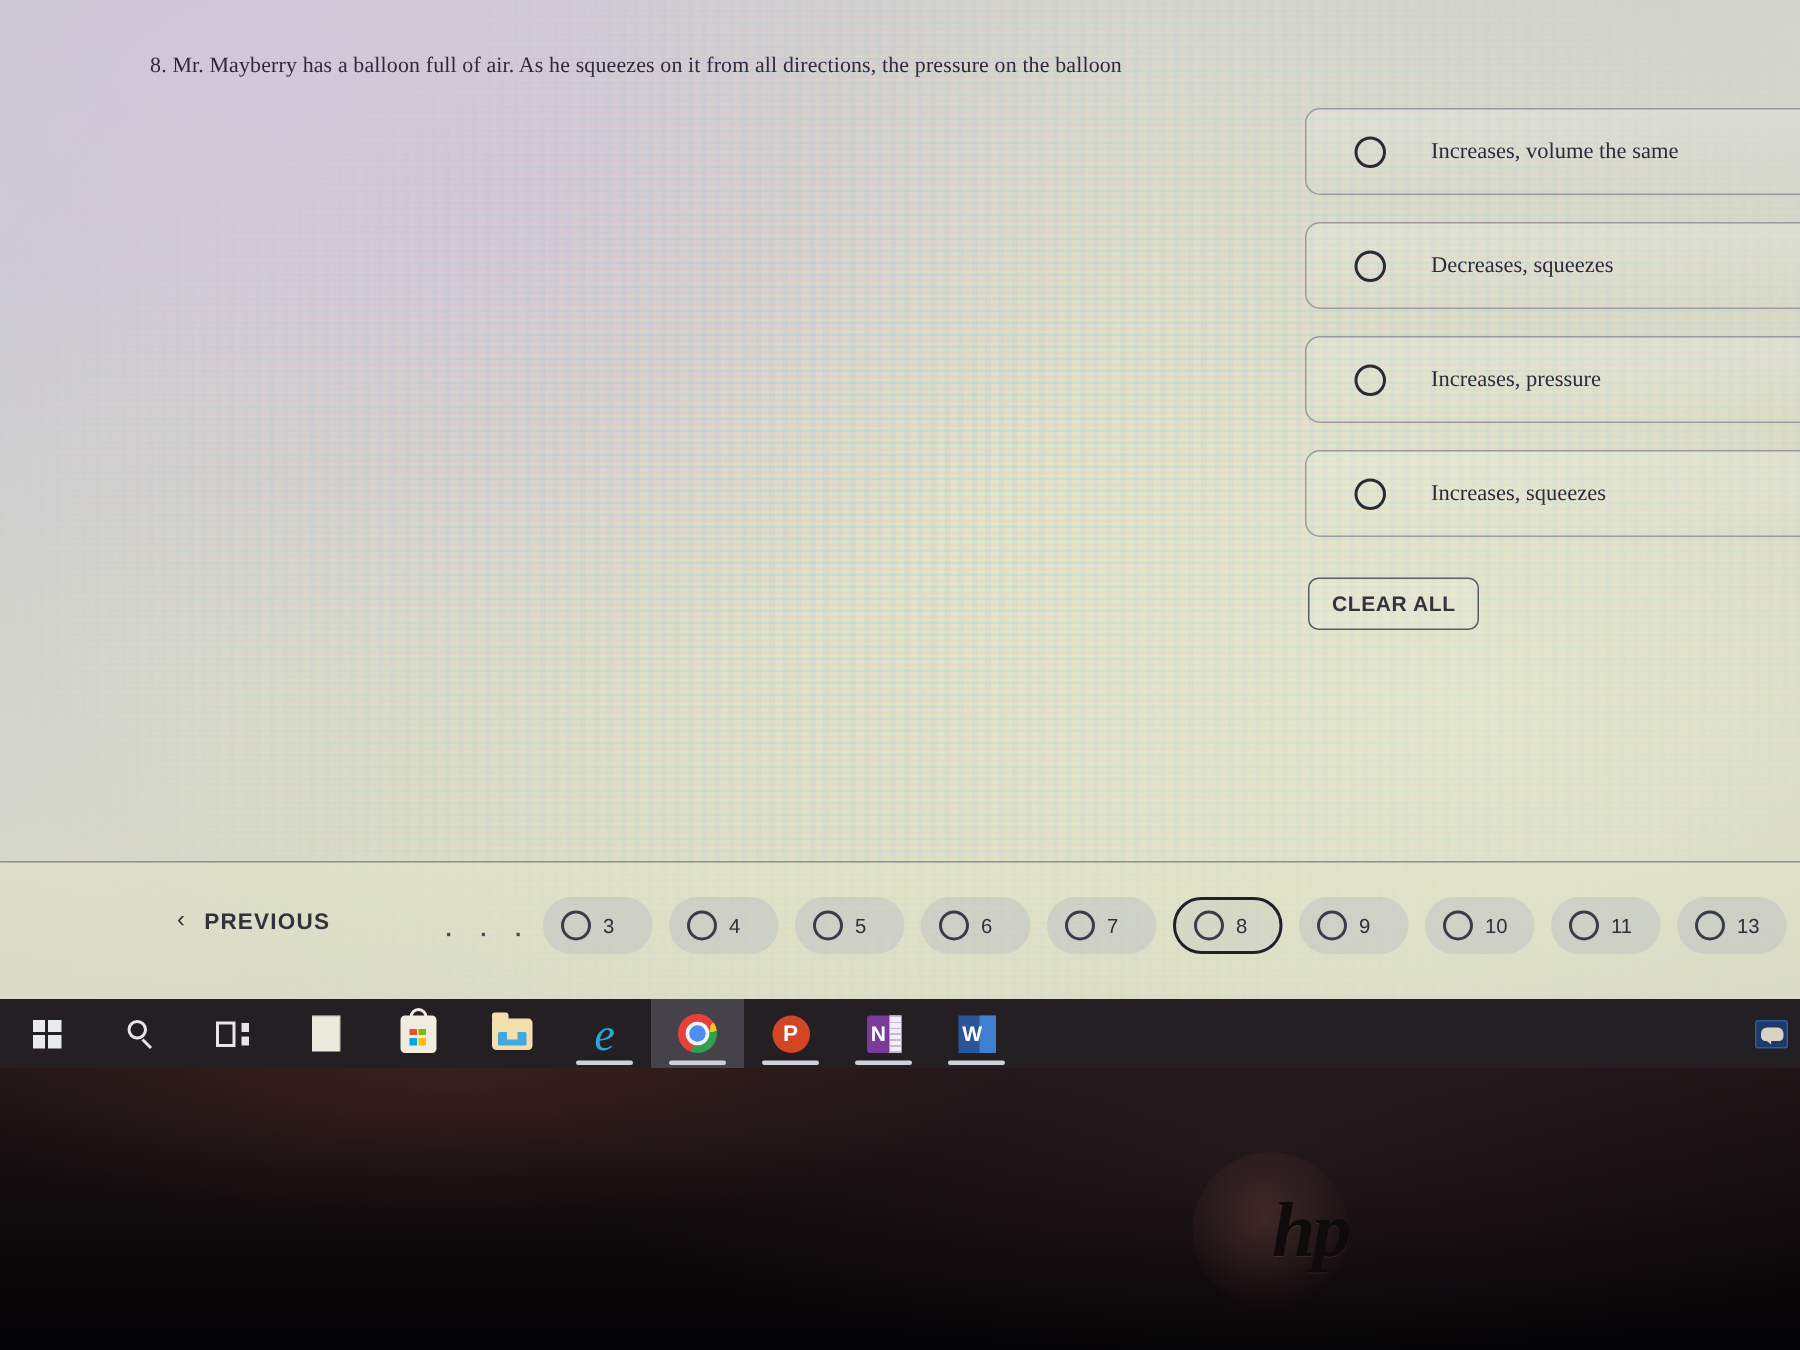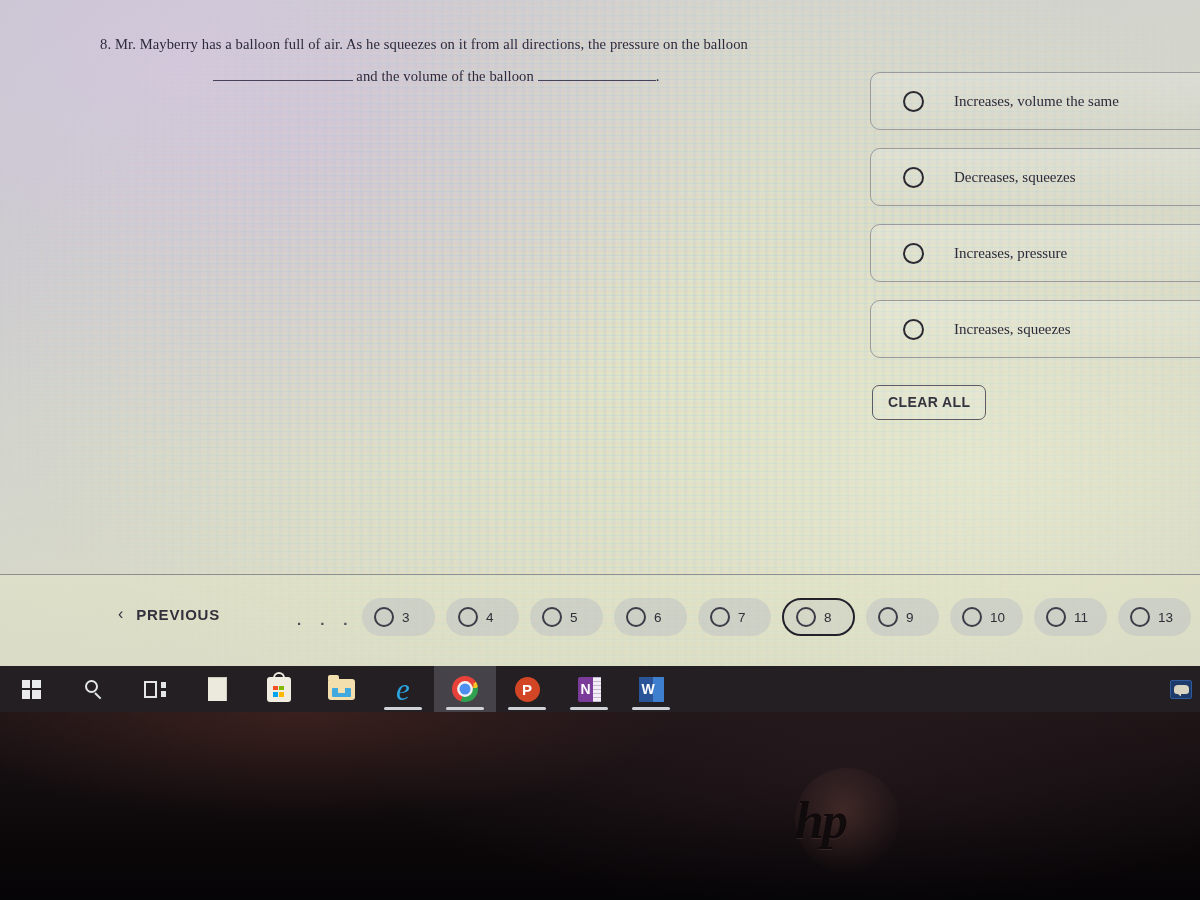--- a/index.html
+++ b/index.html
@@ -344,21 +344,21 @@
       radial-gradient(ellipse 520px 150px at 300px 0px, rgba(92,48,40,0.45), rgba(92,48,40,0) 72%),
       radial-gradient(ellipse 620px 180px at 840px 60px, rgba(60,40,48,0.35), rgba(60,40,48,0) 75%),
       linear-gradient(180deg, #1e1416 0%, #140e10 32%, #0b0709 70%, #050406 100%);
   }
   #hp {
     position: absolute;
     left: 795px; top: 768px;
     width: 104px; height: 104px;
     border-radius: 50%;
     background: radial-gradient(circle at 46% 42%, rgba(118,74,64,0.40), rgba(70,42,40,0.12) 62%, rgba(0,0,0,0) 78%);
-    display: flex; align-items: center; justify-content: flex-start;
+    display: flex; align-items: center; justify-content: flex-end;
   }
   #hp span {
     font-family: "Liberation Serif", serif;
     font-style: italic;
     font-size: 52px;
     font-weight: 700;
     color: rgba(12,8,10,0.92);
     letter-spacing: -2px;
     text-shadow: 0 1px 0 rgba(150,110,100,0.20);
   }
@@ -369,25 +369,20 @@
 <div id="stage">
 
   <div id="screen">
 
     <div id="moire"></div>
     <div id="glare"></div>
 
     <div id="question">
       <span>8.</span>
       <span>Mr. Mayberry has a balloon full of air.  As he squeezes on it from all directions, the pressure on the balloon</span>
-      <span class="qline2">
-        <span class="blank b1"></span>
-        <span>and the volume of the balloon</span>
-        <span class="blank b2"></span><span>.</span>
-      </span>
     </div>
 
     <div id="options">
       <div class="option">
         <div class="radio"></div>
         <div class="option-label">Increases, volume the same</div>
       </div>
       <div class="option">
         <div class="radio"></div>
         <div class="option-label">Decreases, squeezes</div>

